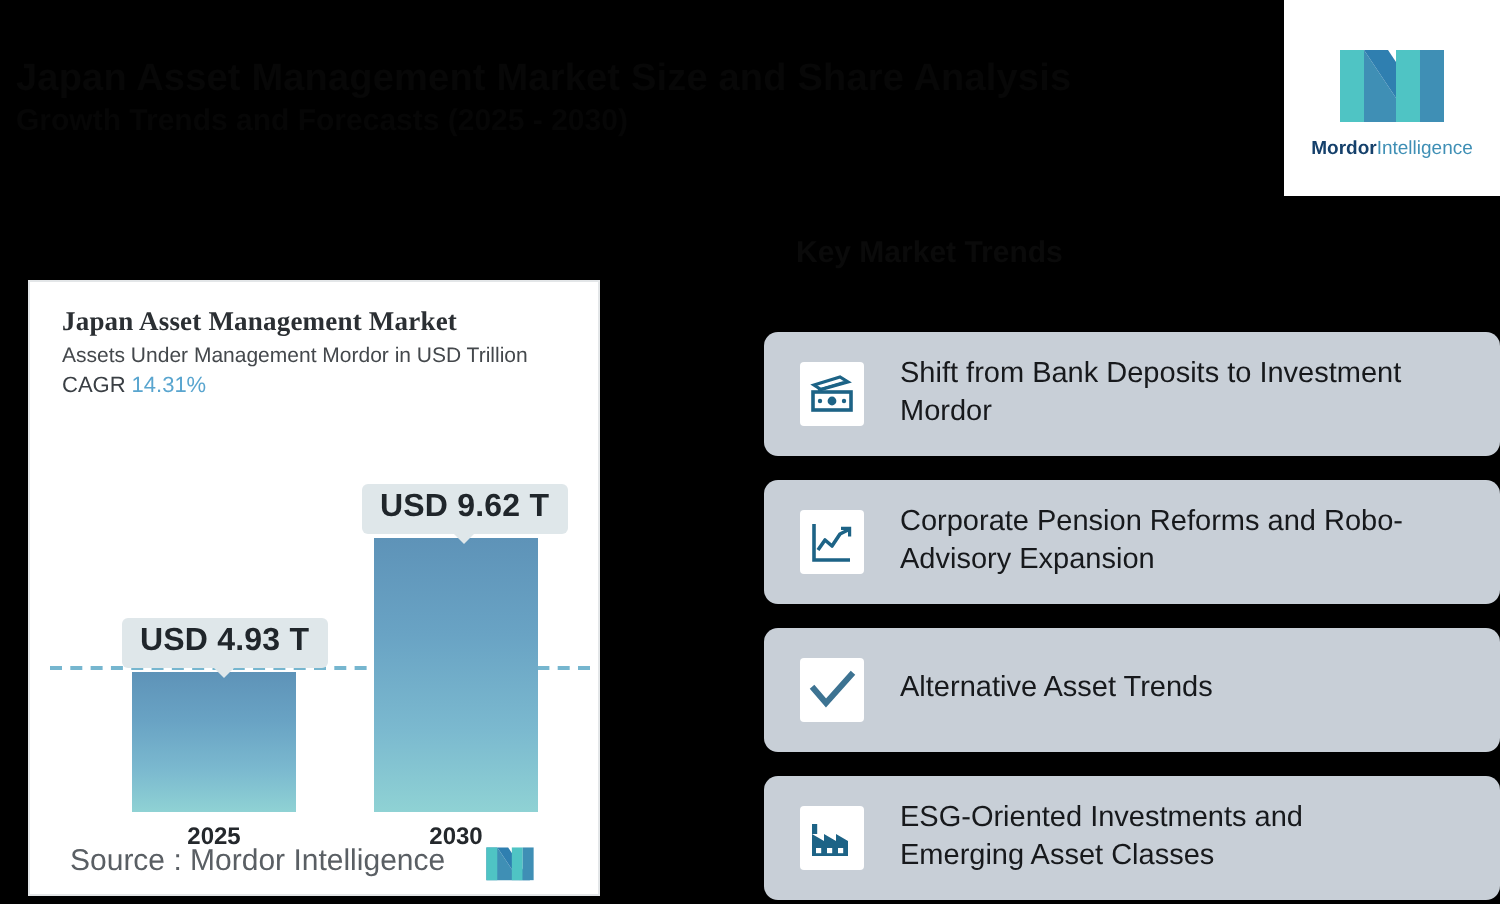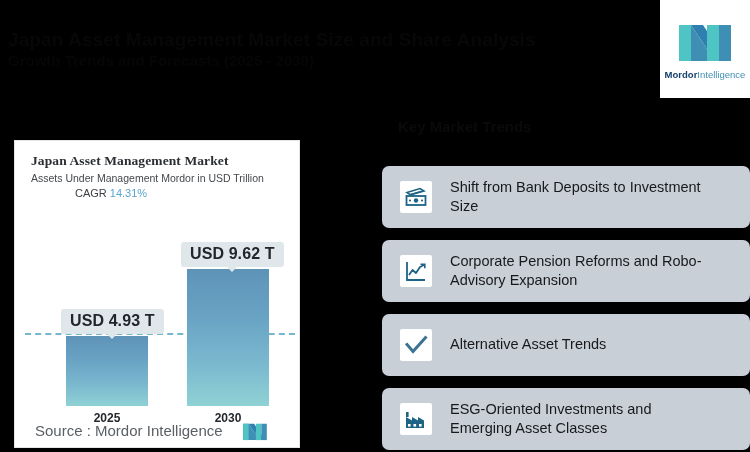--- a/index.html
+++ b/index.html
@@ -19,21 +19,21 @@
     letter-spacing: .1px; white-space: nowrap; overflow: hidden;
   }
   .header-sub {
     position: absolute; left: 8px; top: 52px; width: 640px;
     font-size: 15px; font-weight: 700; color: #060606; line-height: 1.25;
     white-space: nowrap; overflow: hidden;
   }
 
   
   .brand {
-    position: absolute; right: 0; top: 0; width: 90px; height: 98px;
+    position: absolute; right: 0; top: 0; width: 108px; height: 98px;
     background: #ffffff; display: flex; flex-direction: column;
     align-items: center; justify-content: center;
   }
   .brand-mark { width: 56px; height: 44px; display: block; }
   .brand-text { margin-top: 6px; font-size: 9.5px; white-space: nowrap; }
   .brand-text .b1 { color: #15406b; font-weight: 700; }
   .brand-text .b2 { color: #3f8fb5; font-weight: 400; }
 
   
   .chart-card {
@@ -43,21 +43,21 @@
   .chart-title {
     position: absolute; left: 16px; top: 12px;
     font-size: 13.5px; font-weight: 700; color: #2b2f33; letter-spacing: .1px; font-family: Liberation Serif, serif;
   }
   .chart-subtitle {
     position: absolute; left: 16px; top: 31px;
     font-size: 10.5px; font-weight: 400; color: #44484c;
   }
   .chart-cagr {
     position: absolute; left: 16px; top: 46px;
-    font-size: 11px; color: #3a3f44; margin-left: 44px;
+    font-size: 11px; color: #3a3f44;
   }
   .chart-cagr .cagr-value { color: #59a5cf; font-weight: 400; margin-left: 3px; }
 
   .plot { position: absolute; left: 0; top: 70px; width: 286px; height: 195px; }
 
   .gridline {
     position: absolute; left: 10px; right: 6px; height: 0;
     border-top: 2px dashed #6fb3cd; opacity: .95;
   }
 
@@ -175,21 +175,21 @@
         <svg width="24" height="24" viewBox="0 0 24 24">
           <path d="M3 7.5 L16 3.5 L20 6 L6.5 9.8 Z" fill="none" stroke="#1d6386" stroke-width="1.6"></path>
           <path d="M5 10 L18 6.2" fill="none" stroke="#1d6386" stroke-width="1.4"></path>
           <rect x="2.5" y="11" width="19" height="9" fill="none" stroke="#1d6386" stroke-width="1.8"></rect>
           <ellipse cx="12" cy="15.5" rx="2.2" ry="2.2" fill="#1d6386"></ellipse>
           <circle cx="6" cy="15.5" r="1.1" fill="#1d6386"></circle>
           <circle cx="18" cy="15.5" r="1.1" fill="#1d6386"></circle>
         </svg>
       </span>
       <span class="card-label">Shift from Bank Deposits to Investment
-Size</span>
+Mordor</span>
     </div>
 
     <div class="card">
       <span class="card-icon">
         <svg width="24" height="24" viewBox="0 0 24 24">
           <path d="M3 3 L3 21 L21 21" fill="none" stroke="#1d6386" stroke-width="1.8"></path>
           <path d="M5 16 L8.5 11 L12 14 L16 8 L20 6" fill="none" stroke="#1d6386" stroke-width="1.8" stroke-linejoin="round"></path>
           <path d="M16.5 5.2 L20.8 5.2 L20.8 9.3" fill="none" stroke="#1d6386" stroke-width="1.6"></path>
         </svg>
       </span>

